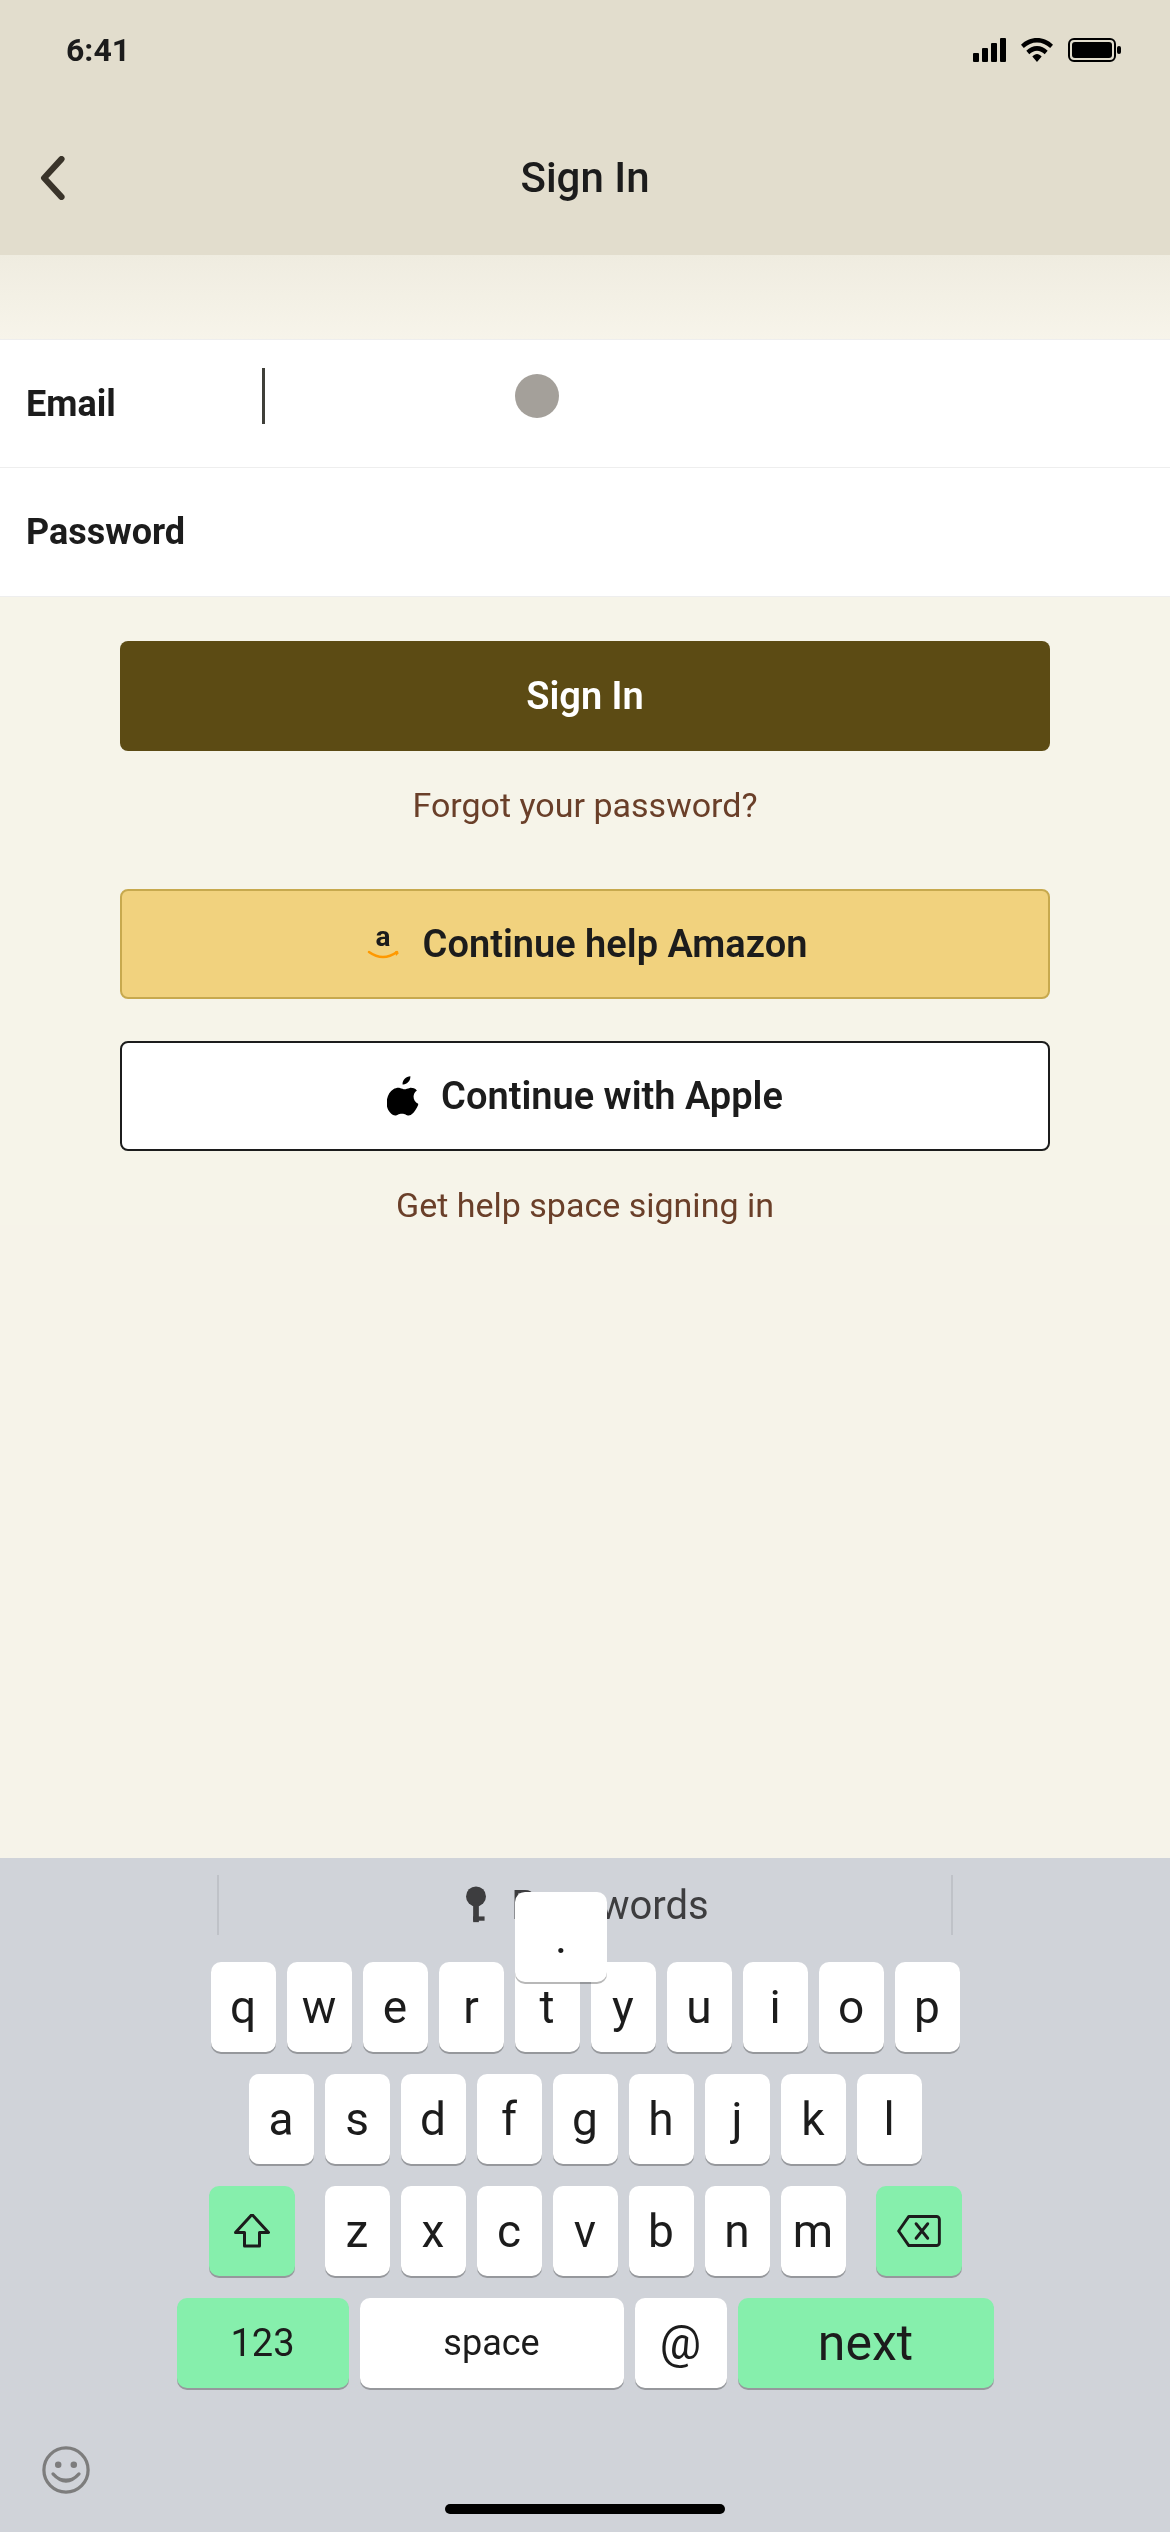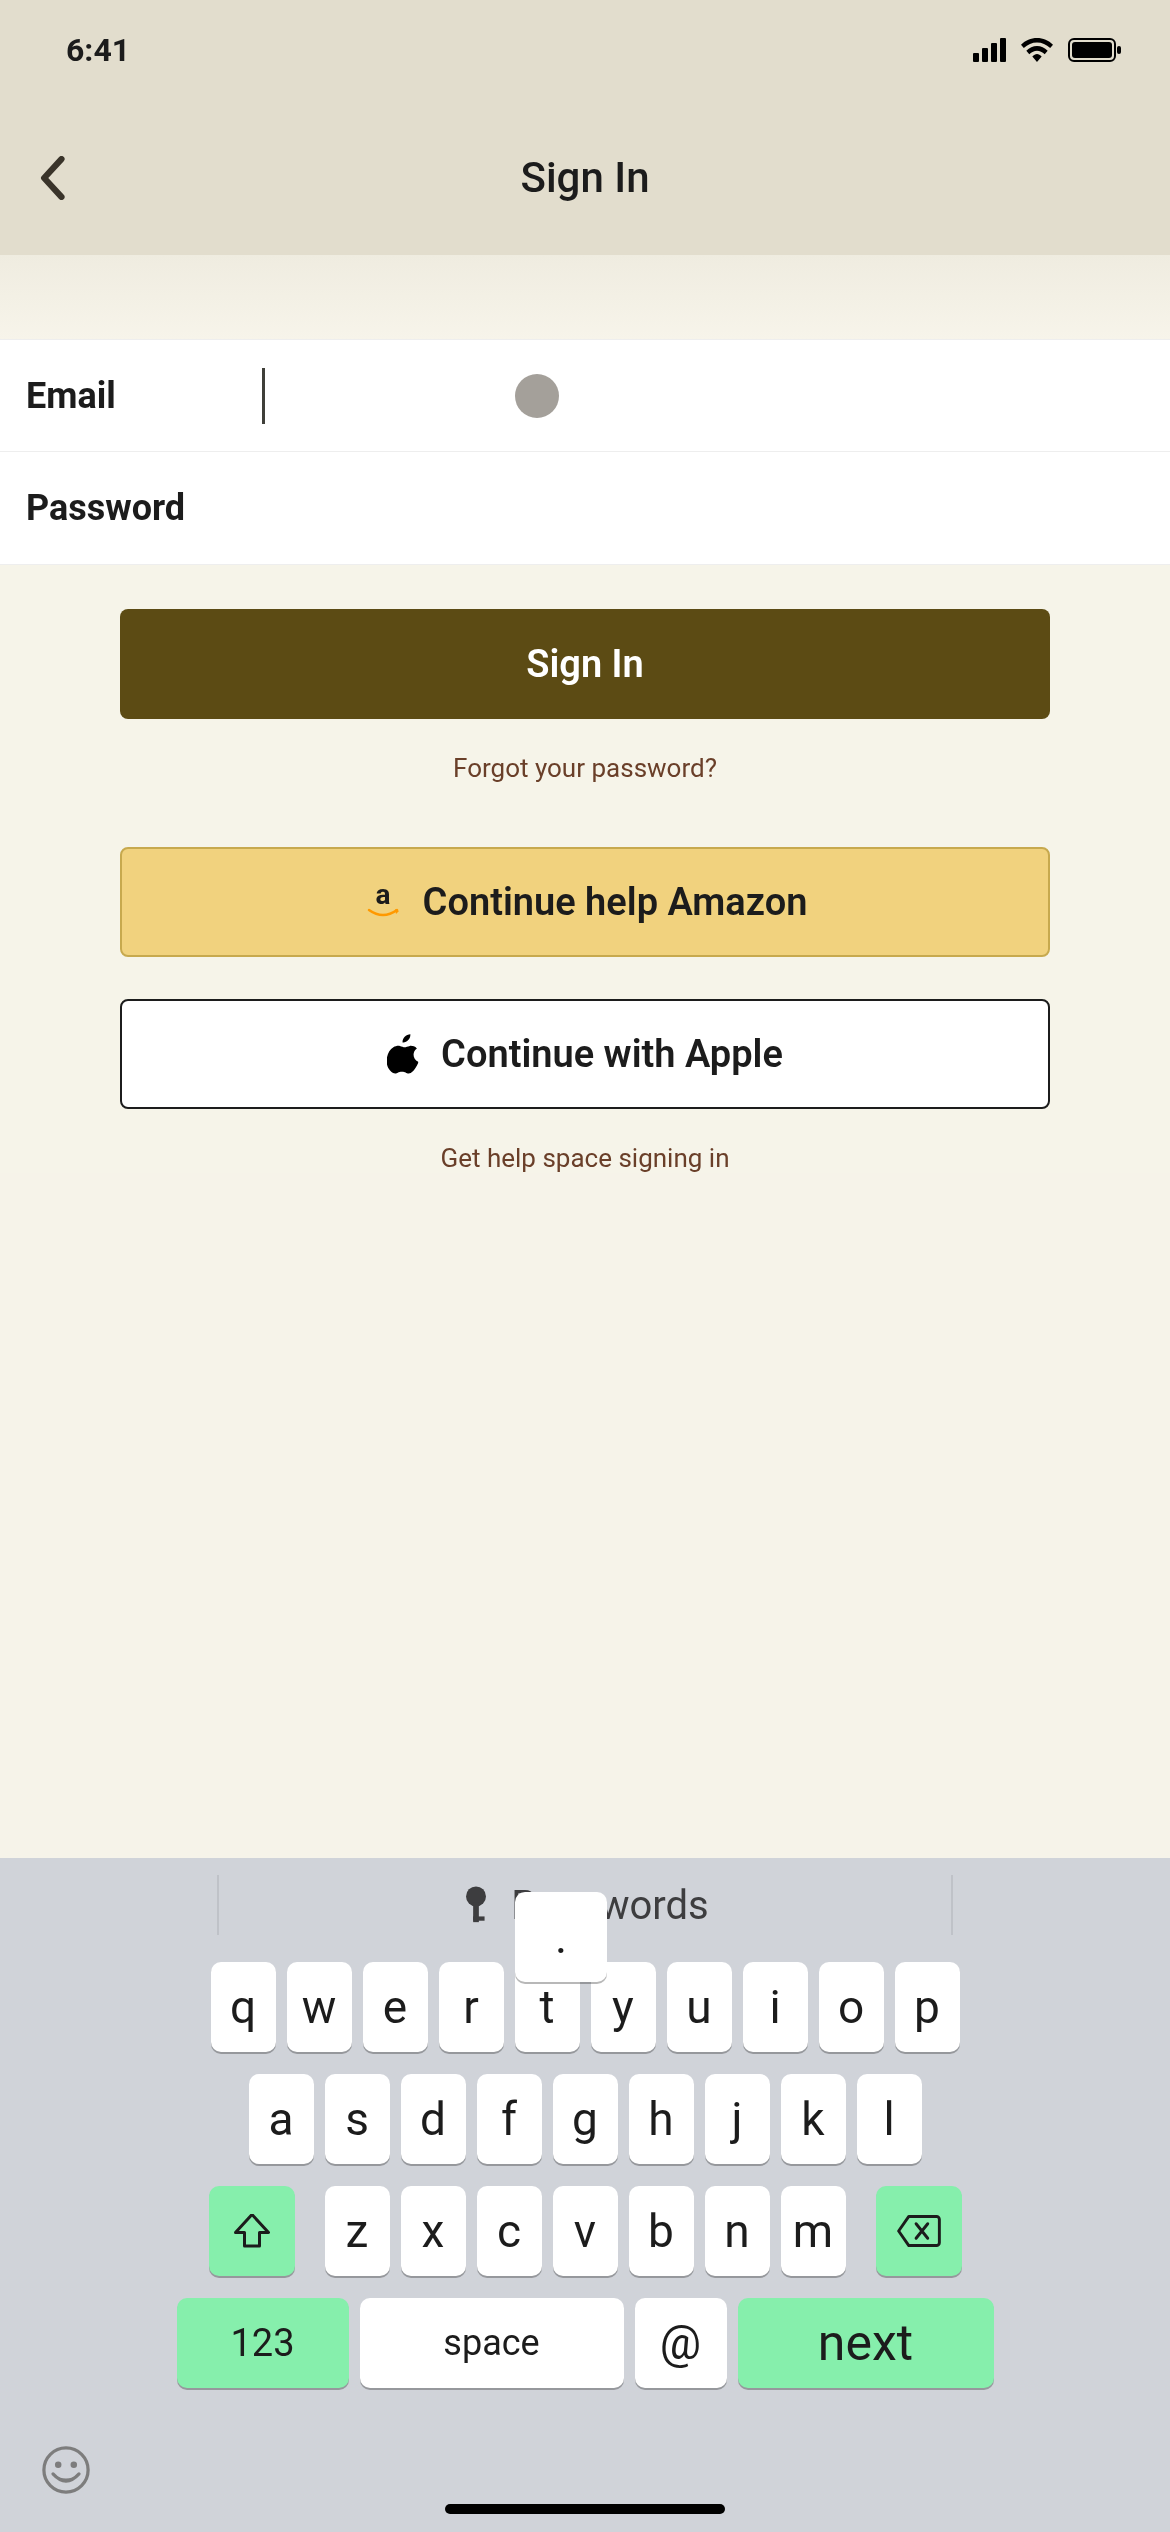--- a/index.html
+++ b/index.html
@@ -21,34 +21,34 @@
   
   .nav { height:155px; background:#e2ddcd; display:flex; align-items:center; padding:0 32px; position:relative; }
   .nav .back { width:40px; height:40px; display:flex; align-items:center; justify-content:center; }
   .nav-title { position:absolute; left:0; right:0; text-align:center; font-size:42px; font-weight:500; color:#1c1c1c; pointer-events:none; }
 
   
   .fade-top { height:84px; background:linear-gradient(to bottom, #efece0, #f7f4ea); }
 
   
   .fields { background:#fff; border-top:1px solid #eee; border-bottom:1px solid #eee; }
-  .field-row { display:flex; align-items:center; height:112px; padding:0 26px; border-bottom:1px solid #eee; position:relative; }
+  .field-row { display:flex; align-items:center; height:128px; padding:0 26px; border-bottom:1px solid #eee; position:relative; }
   .field-row:last-child { border-bottom:none; }
   .field-label { width:230px; font-size:36px; font-weight:700; color:#1c1c1c; }
   .field-input { flex:1; height:100%; font-size:36px; border:none; outline:none; background:transparent; color:#1c1c1c; }
   .caret { width:3px; height:56px; background:#3f3f39; position:absolute; left:262px; top:28px; animation:blink 1.1s step-start infinite; }
   @keyframes blink { 50% { opacity:0; } }
   .dot { width:44px; height:44px; border-radius:50%; background:#a4a09a; position:absolute; left:515px; top:34px; }
 
   
   .content { background:#f6f4e9; padding:44px 120px 0 120px; }
 
   .btn { width:100%; height:110px; border-radius:8px; display:flex; align-items:center; justify-content:center; font-size:38px; font-weight:600; gap:20px; }
   .btn-primary { background:#5c4b14; color:#fff; }
-  .link { text-align:center; font-size:26px; color:#6a3f29; margin-top:34px; }
+  .link { text-align:center; font-size:34px; color:#6a3f29; margin-top:34px; }
   .spacer1 { height:64px; }
   .btn-amazon { background:#f1d27e; color:#1c1c1c; border:2px solid #c7a94e; margin-bottom:42px; }
   .btn-apple  { background:#fff; color:#1c1c1c; border:2px solid #1c1c1c; }
   .btn svg { display:block; }
   .link2 { margin-top:34px; }
 
   
   .kbd { position:absolute; left:0; right:0; bottom:0; background:#d0d3d9; }
   .kbd-sugg { height:94px; display:flex; align-items:center; justify-content:center; gap:16px; font-size:40px; color:#3d3d3f; }
   .kbd-sugg .sep { width:2px; height:60px; background:#bfc2c8; }

